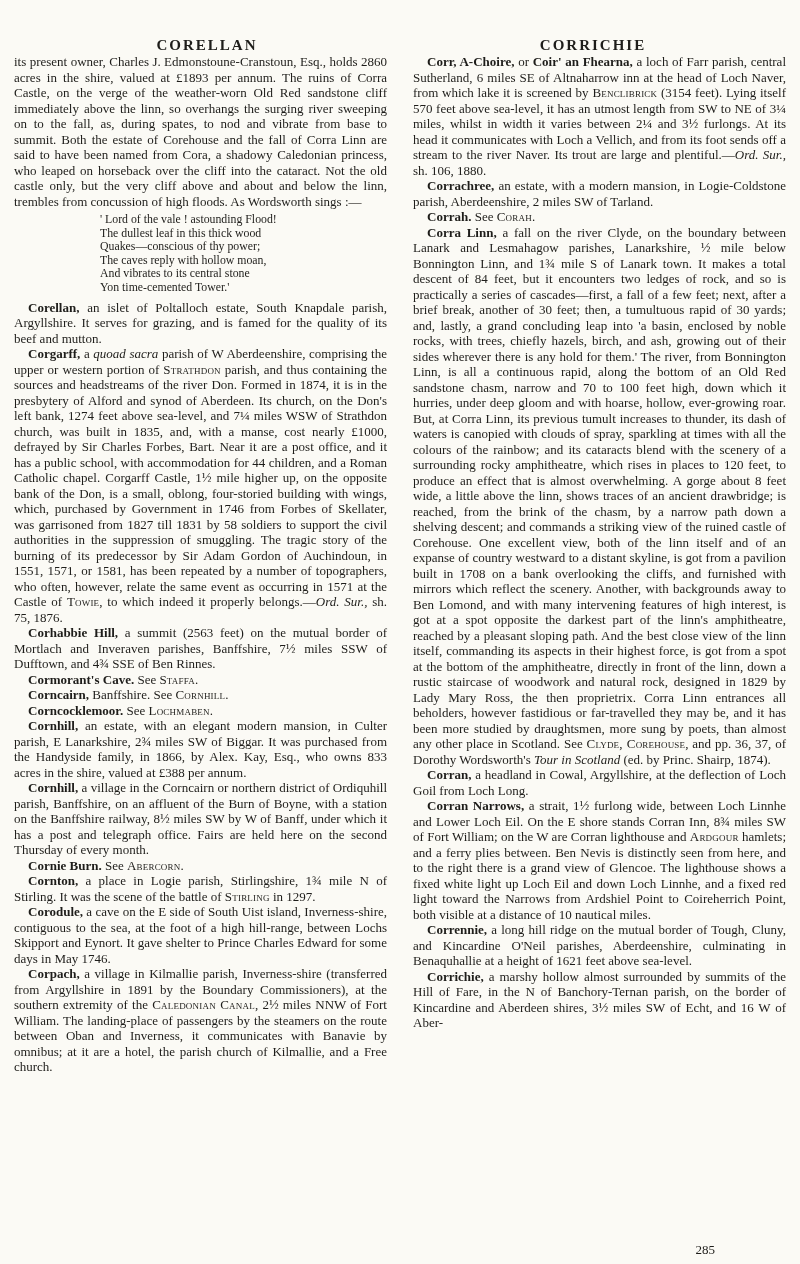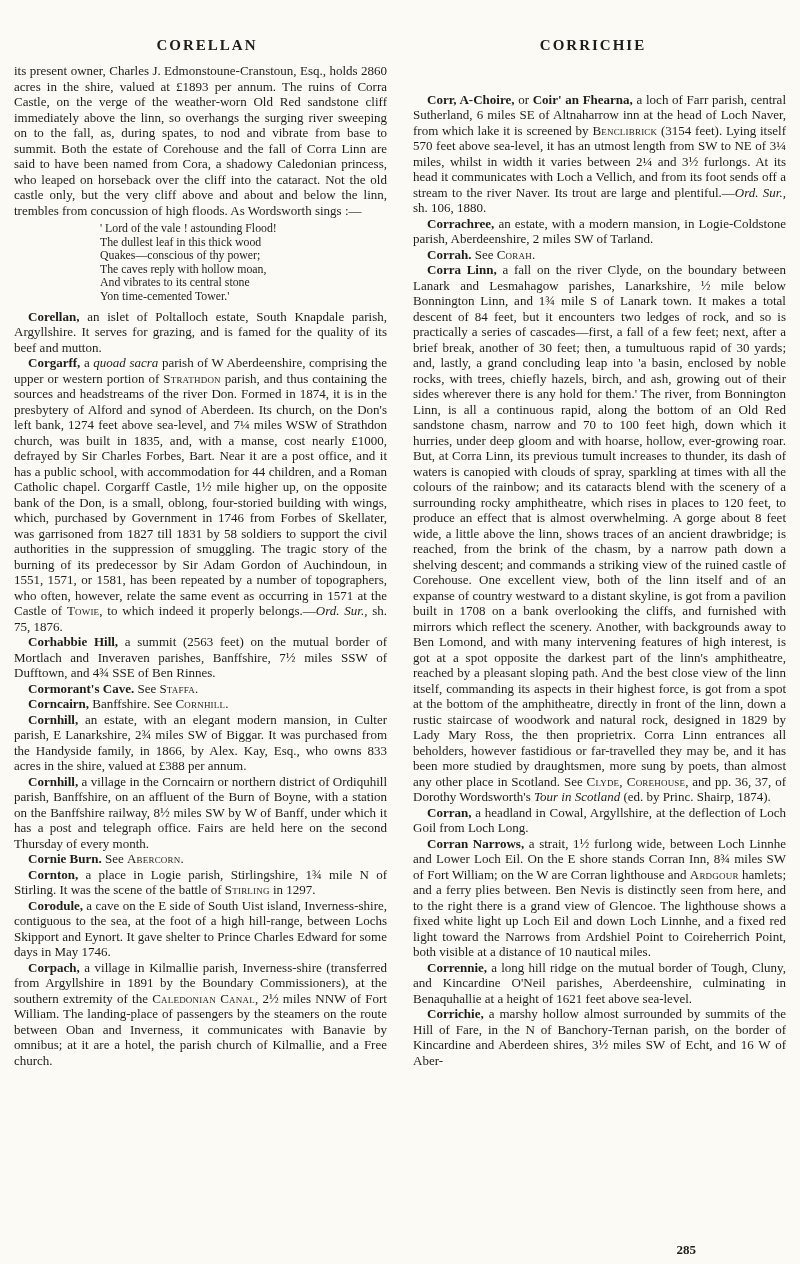--- a/index.html
+++ b/index.html
@@ -26,22 +26,20 @@
   .running-head {
     flex: 1;
     text-align: center;
     font-weight: 700;
     font-size: 15px;
     letter-spacing: 2px;
   }
   .columns {
     display: flex;
     gap: 26px;
-    margin-top: 9px;
-    align-items: flex-end;
   }
   .column {
     width: 373px;
     text-align: justify;
     font-size: 13px;
     line-height: 15.5px;
   }
   p.entry { margin: 0; text-indent: 14px; }
   p.entry.no-indent { text-indent: 0; }
   .seg-bold { font-weight: 700; }
@@ -49,24 +47,23 @@
   .seg-smallcaps { font-variant: small-caps; letter-spacing: 0.2px; }
   .verse {
     margin: 4px 0 5px 86px;
     font-size: 11.8px;
     line-height: 13.6px;
     text-align: left;
     text-indent: 0;
   }
   .page-number {
     position: absolute;
-    right: 104px;
+    right: 85px;
     bottom: 6px;
     font-size: 13px;
-    font-weight: bold;
   }
 </style>
 </head>
 <body>
 
 <div class="page">
 
   <div class="running-heads">
     <div class="running-head">CORELLAN</div>
     <div class="running-head">CORRICHIE</div>
@@ -81,20 +78,21 @@
           <div class="verse-line">Quakes—conscious of thy power;</div>
           <div class="verse-line">The caves reply with hollow moan,</div>
           <div class="verse-line">And vibrates to its central stone</div>
           <div class="verse-line">Yon time-cemented Tower.'</div>
         </div>
         <p class="entry"><span class="seg-bold">Corellan,</span><span class="seg-plain"> an islet of Poltalloch estate, South Knapdale parish, Argyllshire. It serves for grazing, and is famed for the quality of its beef and mutton.</span></p>
         <p class="entry"><span class="seg-bold">Corgarff,</span><span class="seg-plain"> a </span><span class="seg-italic">quoad sacra</span><span class="seg-plain"> parish of W Aberdeenshire, comprising the upper or western portion of </span><span class="seg-smallcaps">Strathdon</span><span class="seg-plain"> parish, and thus containing the sources and headstreams of the river Don. Formed in 1874, it is in the presbytery of Alford and synod of Aberdeen. Its church, on the Don's left bank, 1274 feet above sea-level, and 7¼ miles WSW of Strathdon church, was built in 1835, and, with a manse, cost nearly £1000, defrayed by Sir Charles Forbes, Bart. Near it are a post office, and it has a public school, with accommodation for 44 children, and a Roman Catholic chapel. Corgarff Castle, 1½ mile higher up, on the opposite bank of the Don, is a small, oblong, four-storied building with wings, which, purchased by Government in 1746 from Forbes of Skellater, was garrisoned from 1827 till 1831 by 58 soldiers to support the civil authorities in the suppression of smuggling. The tragic story of the burning of its predecessor by Sir Adam Gordon of Auchindoun, in 1551, 1571, or 1581, has been repeated by a number of topographers, who often, however, relate the same event as occurring in 1571 at the Castle of </span><span class="seg-smallcaps">Towie</span><span class="seg-plain">, to which indeed it properly belongs.—</span><span class="seg-italic">Ord. Sur.,</span><span class="seg-plain"> sh. 75, 1876.</span></p>
         <p class="entry"><span class="seg-bold">Corhabbie Hill,</span><span class="seg-plain"> a summit (2563 feet) on the mutual border of Mortlach and Inveraven parishes, Banffshire, 7½ miles SSW of Dufftown, and 4¾ SSE of Ben Rinnes.</span></p>
         <p class="entry"><span class="seg-bold">Cormorant's Cave.</span><span class="seg-plain"> See </span><span class="seg-smallcaps">Staffa.</span></p>
         <p class="entry"><span class="seg-bold">Corncairn,</span><span class="seg-plain"> Banffshire. See </span><span class="seg-smallcaps">Cornhill.</span></p>
+        <p class="entry"><span class="seg-bold">Corncocklemoor.</span><span class="seg-plain"> See </span><span class="seg-smallcaps">Lochmaben.</span></p>
         <p class="entry"><span class="seg-bold">Cornhill,</span><span class="seg-plain"> an estate, with an elegant modern mansion, in Culter parish, E Lanarkshire, 2¾ miles SW of Biggar. It was purchased from the Handyside family, in 1866, by Alex. Kay, Esq., who owns 833 acres in the shire, valued at £388 per annum.</span></p>
         <p class="entry"><span class="seg-bold">Cornhill,</span><span class="seg-plain"> a village in the Corncairn or northern district of Ordiquhill parish, Banffshire, on an affluent of the Burn of Boyne, with a station on the Banffshire railway, 8½ miles SW by W of Banff, under which it has a post and telegraph office. Fairs are held here on the second Thursday of every month.</span></p>
         <p class="entry"><span class="seg-bold">Cornie Burn.</span><span class="seg-plain"> See </span><span class="seg-smallcaps">Abercorn.</span></p>
         <p class="entry"><span class="seg-bold">Cornton,</span><span class="seg-plain"> a place in Logie parish, Stirlingshire, 1¾ mile N of Stirling. It was the scene of the battle of </span><span class="seg-smallcaps">Stirling</span><span class="seg-plain"> in 1297.</span></p>
         <p class="entry"><span class="seg-bold">Corodule,</span><span class="seg-plain"> a cave on the E side of South Uist island, Inverness-shire, contiguous to the sea, at the foot of a high hill-range, between Lochs Skipport and Eynort. It gave shelter to Prince Charles Edward for some days in May 1746.</span></p>
         <p class="entry"><span class="seg-bold">Corpach,</span><span class="seg-plain"> a village in Kilmallie parish, Inverness-shire (transferred from Argyllshire in 1891 by the Boundary Commissioners), at the southern extremity of the </span><span class="seg-smallcaps">Caledonian Canal</span><span class="seg-plain">, 2½ miles NNW of Fort William. The landing-place of passengers by the steamers on the route between Oban and Inverness, it communicates with Banavie by omnibus; at it are a hotel, the parish church of Kilmallie, and a Free church.</span></p>
       </div>
     <div class="column" id="right-column">
         <p class="entry"><span class="seg-bold">Corr, A-Choire,</span><span class="seg-plain"> or </span><span class="seg-bold">Coir' an Fhearna,</span><span class="seg-plain"> a loch of Farr parish, central Sutherland, 6 miles SE of Altnaharrow inn at the head of Loch Naver, from which lake it is screened by </span><span class="seg-smallcaps">Benclibrick</span><span class="seg-plain"> (3154 feet). Lying itself 570 feet above sea-level, it has an utmost length from SW to NE of 3¼ miles, whilst in width it varies between 2¼ and 3½ furlongs. At its head it communicates with Loch a Vellich, and from its foot sends off a stream to the river Naver. Its trout are large and plentiful.—</span><span class="seg-italic">Ord. Sur.,</span><span class="seg-plain"> sh. 106, 1880.</span></p>
         <p class="entry"><span class="seg-bold">Corrachree,</span><span class="seg-plain"> an estate, with a modern mansion, in Logie-Coldstone parish, Aberdeenshire, 2 miles SW of Tarland.</span></p>

